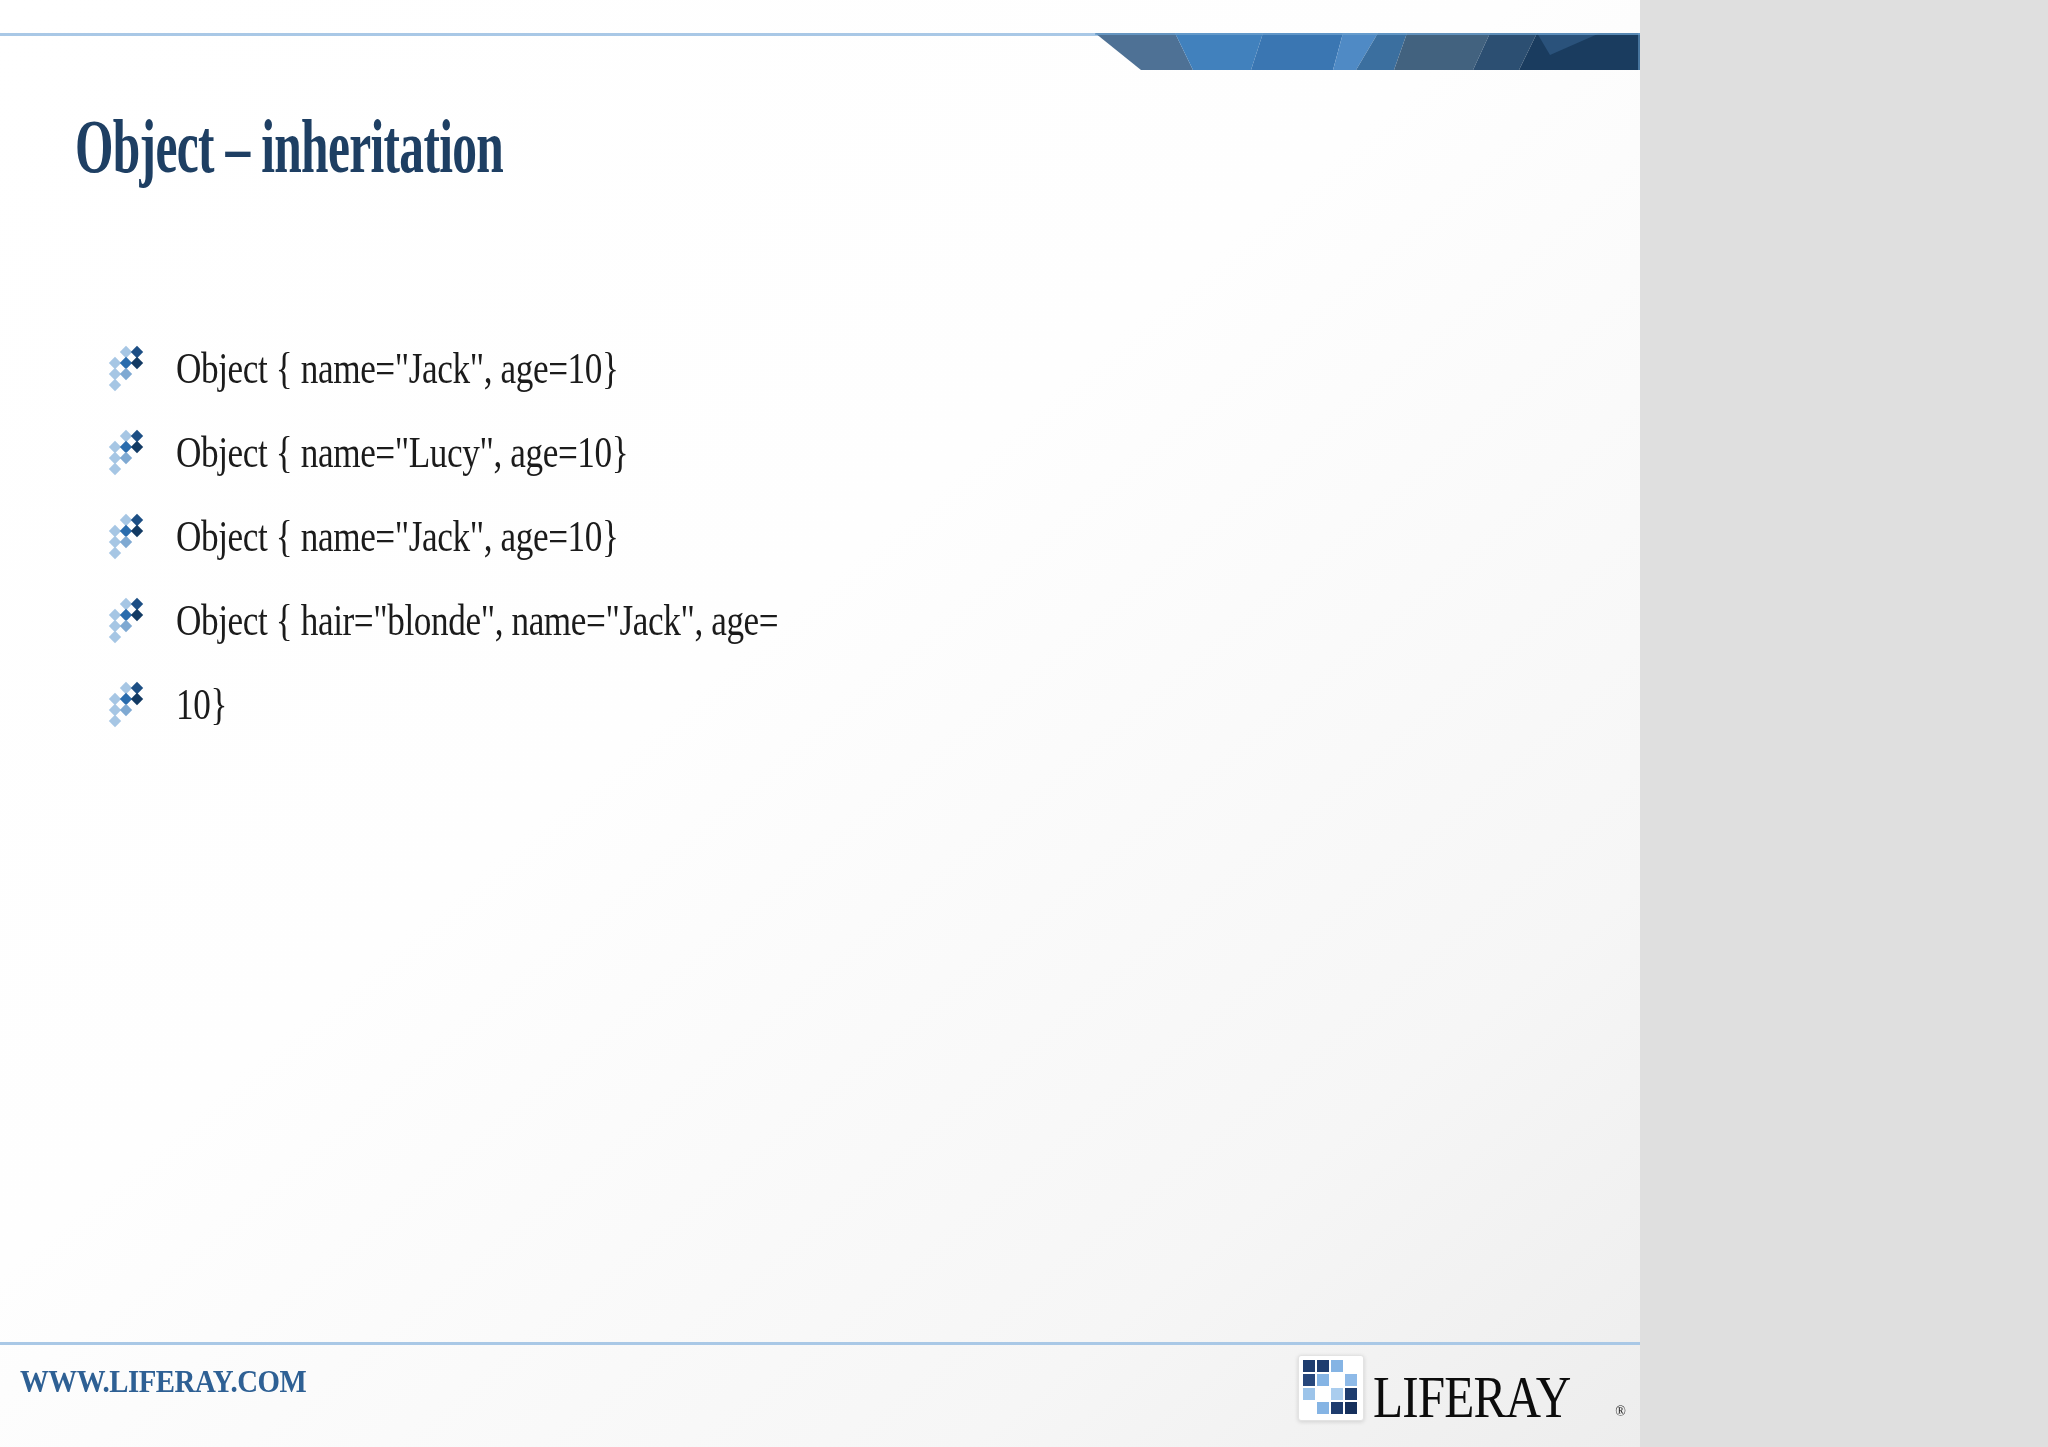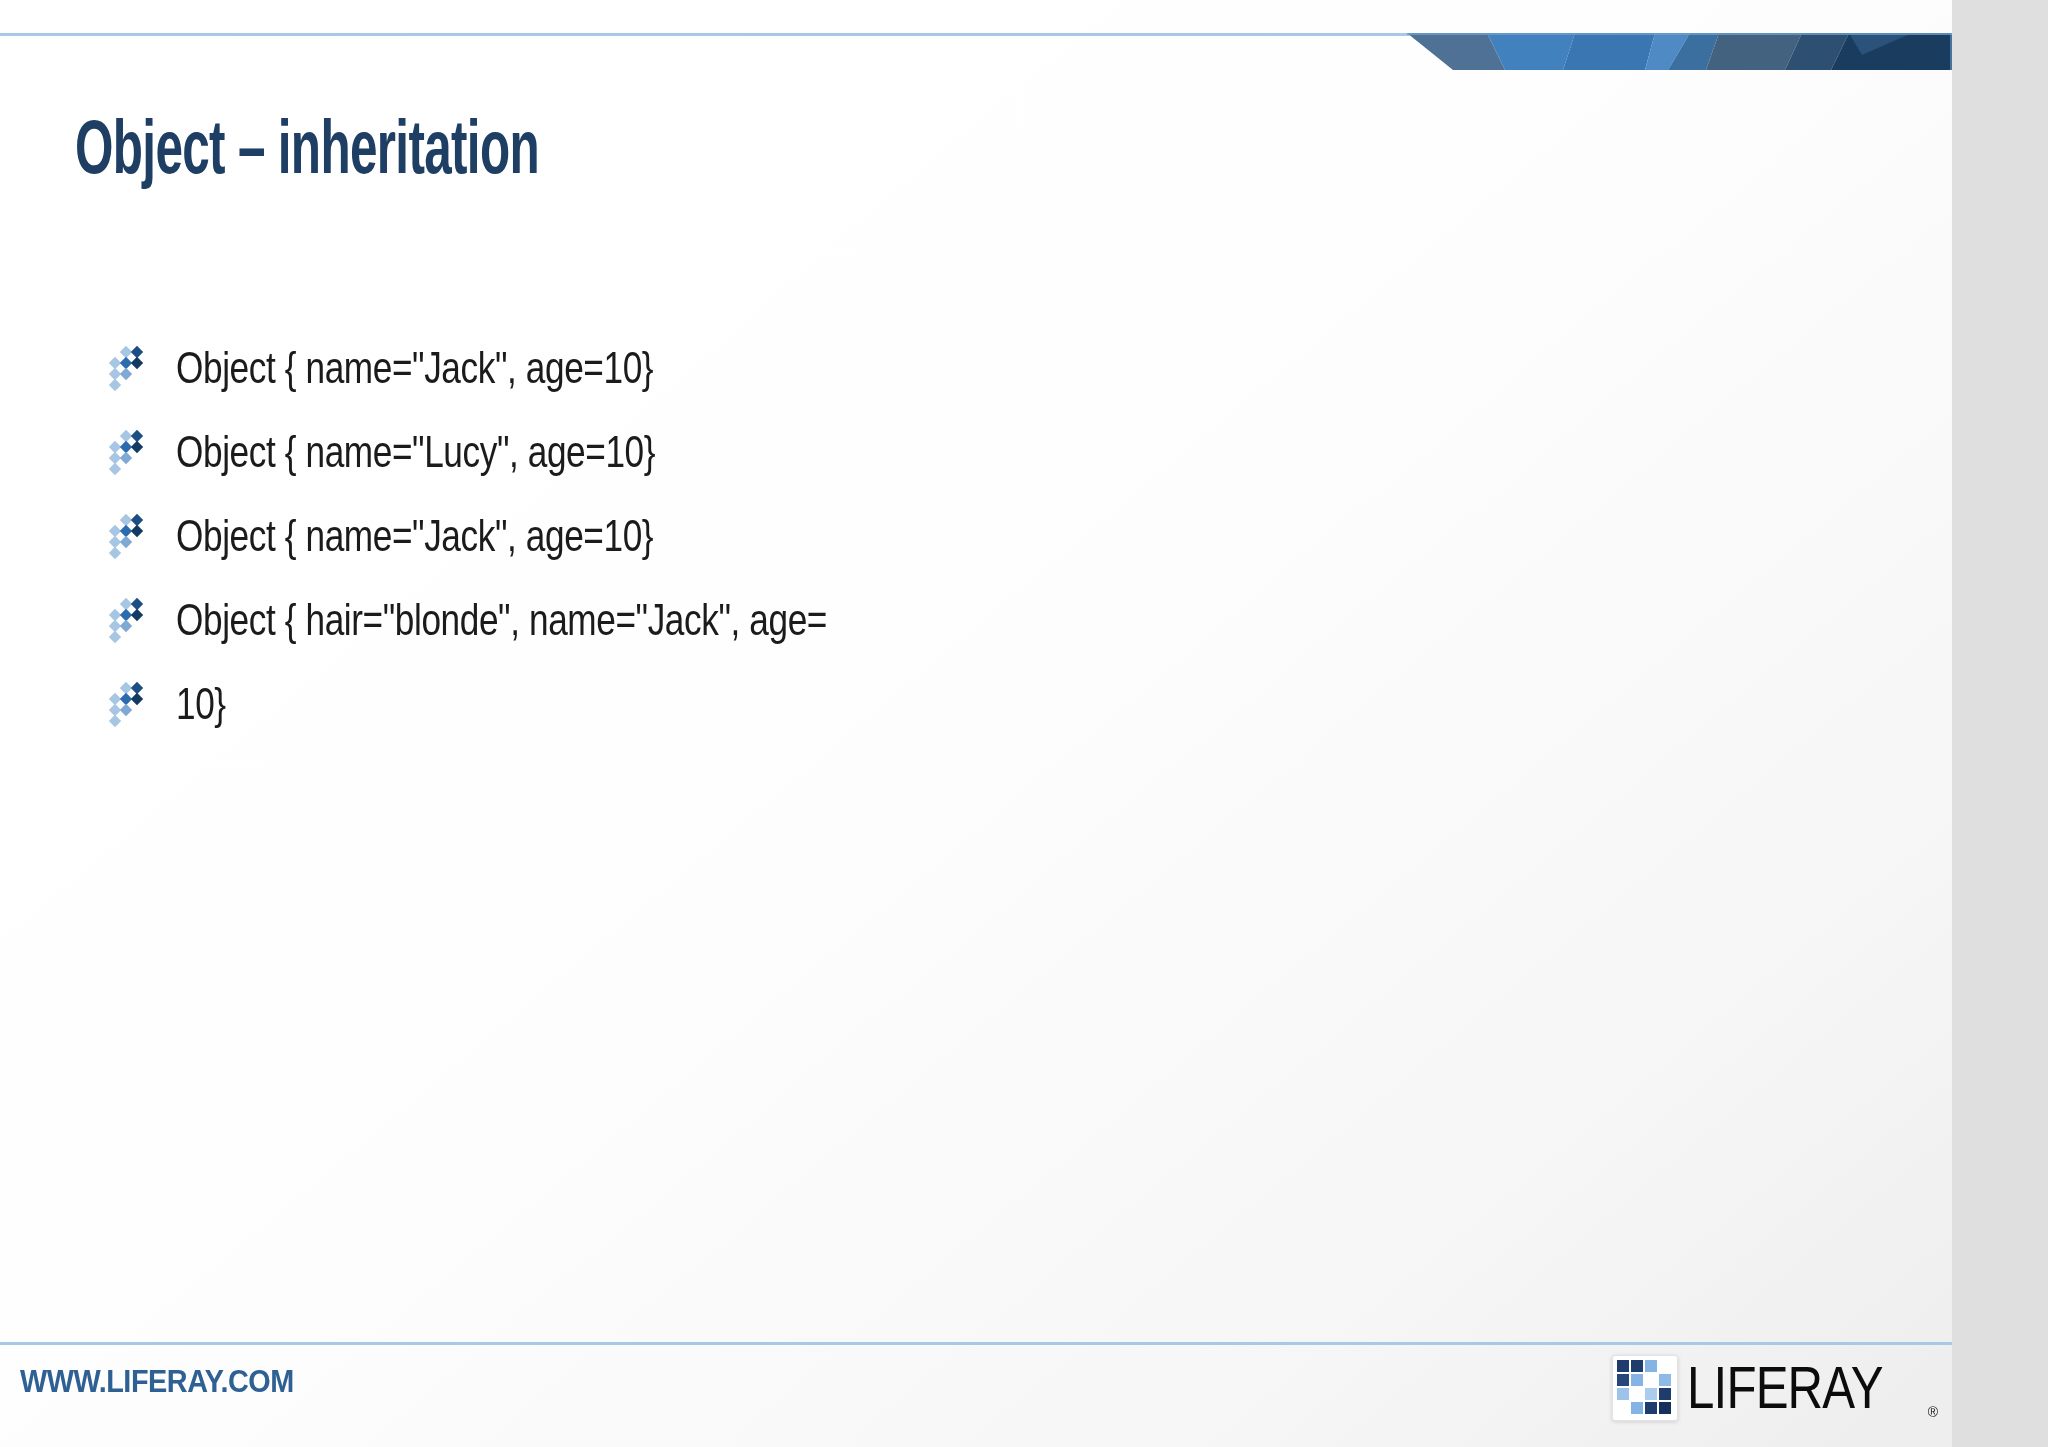--- a/index.html
+++ b/index.html
@@ -1,21 +1,22 @@
 <!DOCTYPE html>
 <html><head>
 <meta charset="utf-8">
 <style>
   html,body{margin:0;padding:0;background:#dfdfdf;}
   .slide{
     position:relative;
-    width:1952px;height:1447px;
+    width:1628px;height:1447px;
     background:linear-gradient(140deg,#ffffff 0%,#fefefe 45%,#f6f6f6 80%,#ededed 100%);
     overflow:hidden;
-    font-family:Liberation Sans, sans-serif;
+    font-family:Liberation Serif, serif;
+    padding-left:12px;
   }
 
   
   .top-rule{position:absolute;left:0;top:33px;width:100%;height:3px;background:#a9c8e6;}
   .banner{position:absolute;top:33px;right:0;width:545px;height:37px;display:block;}
 
   
   .title{
     position:absolute;left:75px;top:103px;margin:0;
     font-size:76px;font-weight:700;color:#1e3f63;
@@ -32,21 +33,21 @@
     transform:scaleX(0.8);transform-origin:left center;
   }
 
   
   .footer-rule{position:absolute;left:0;top:1342px;width:100%;height:3px;background:#a9c8e6;}
   .footer-url{
     position:absolute;left:20px;top:1364px;
     font-size:31px;font-weight:700;color:#2e6094;letter-spacing:-0.5px;
     transform:scaleX(0.93);transform-origin:left top;white-space:nowrap;
   }
-  .logo{position:absolute;top:1355px;right:14px;display:flex;align-items:center;}
+  .logo{position:absolute;top:1355px;right:14px;display:flex;align-items:flex-end;}
   .logo-tile{
     width:64px;height:64px;background:#ffffff;border:1px solid #e3e3e3;border-radius:3px;
     box-shadow:0 1px 4px rgba(0,0,0,.14);
     display:flex;align-items:center;justify-content:center;margin-right:9px;
   }
   .logo-word{
     font-size:60px;font-weight:400;color:#0c0c0c;letter-spacing:-1px;line-height:.78;
     transform:scaleX(0.82);transform-origin:left bottom;white-space:nowrap;
   }
   .logo-reg{font-size:14px;color:#1a1a1a;align-self:flex-end;margin-left:2px;line-height:1;padding-bottom:2px;}

